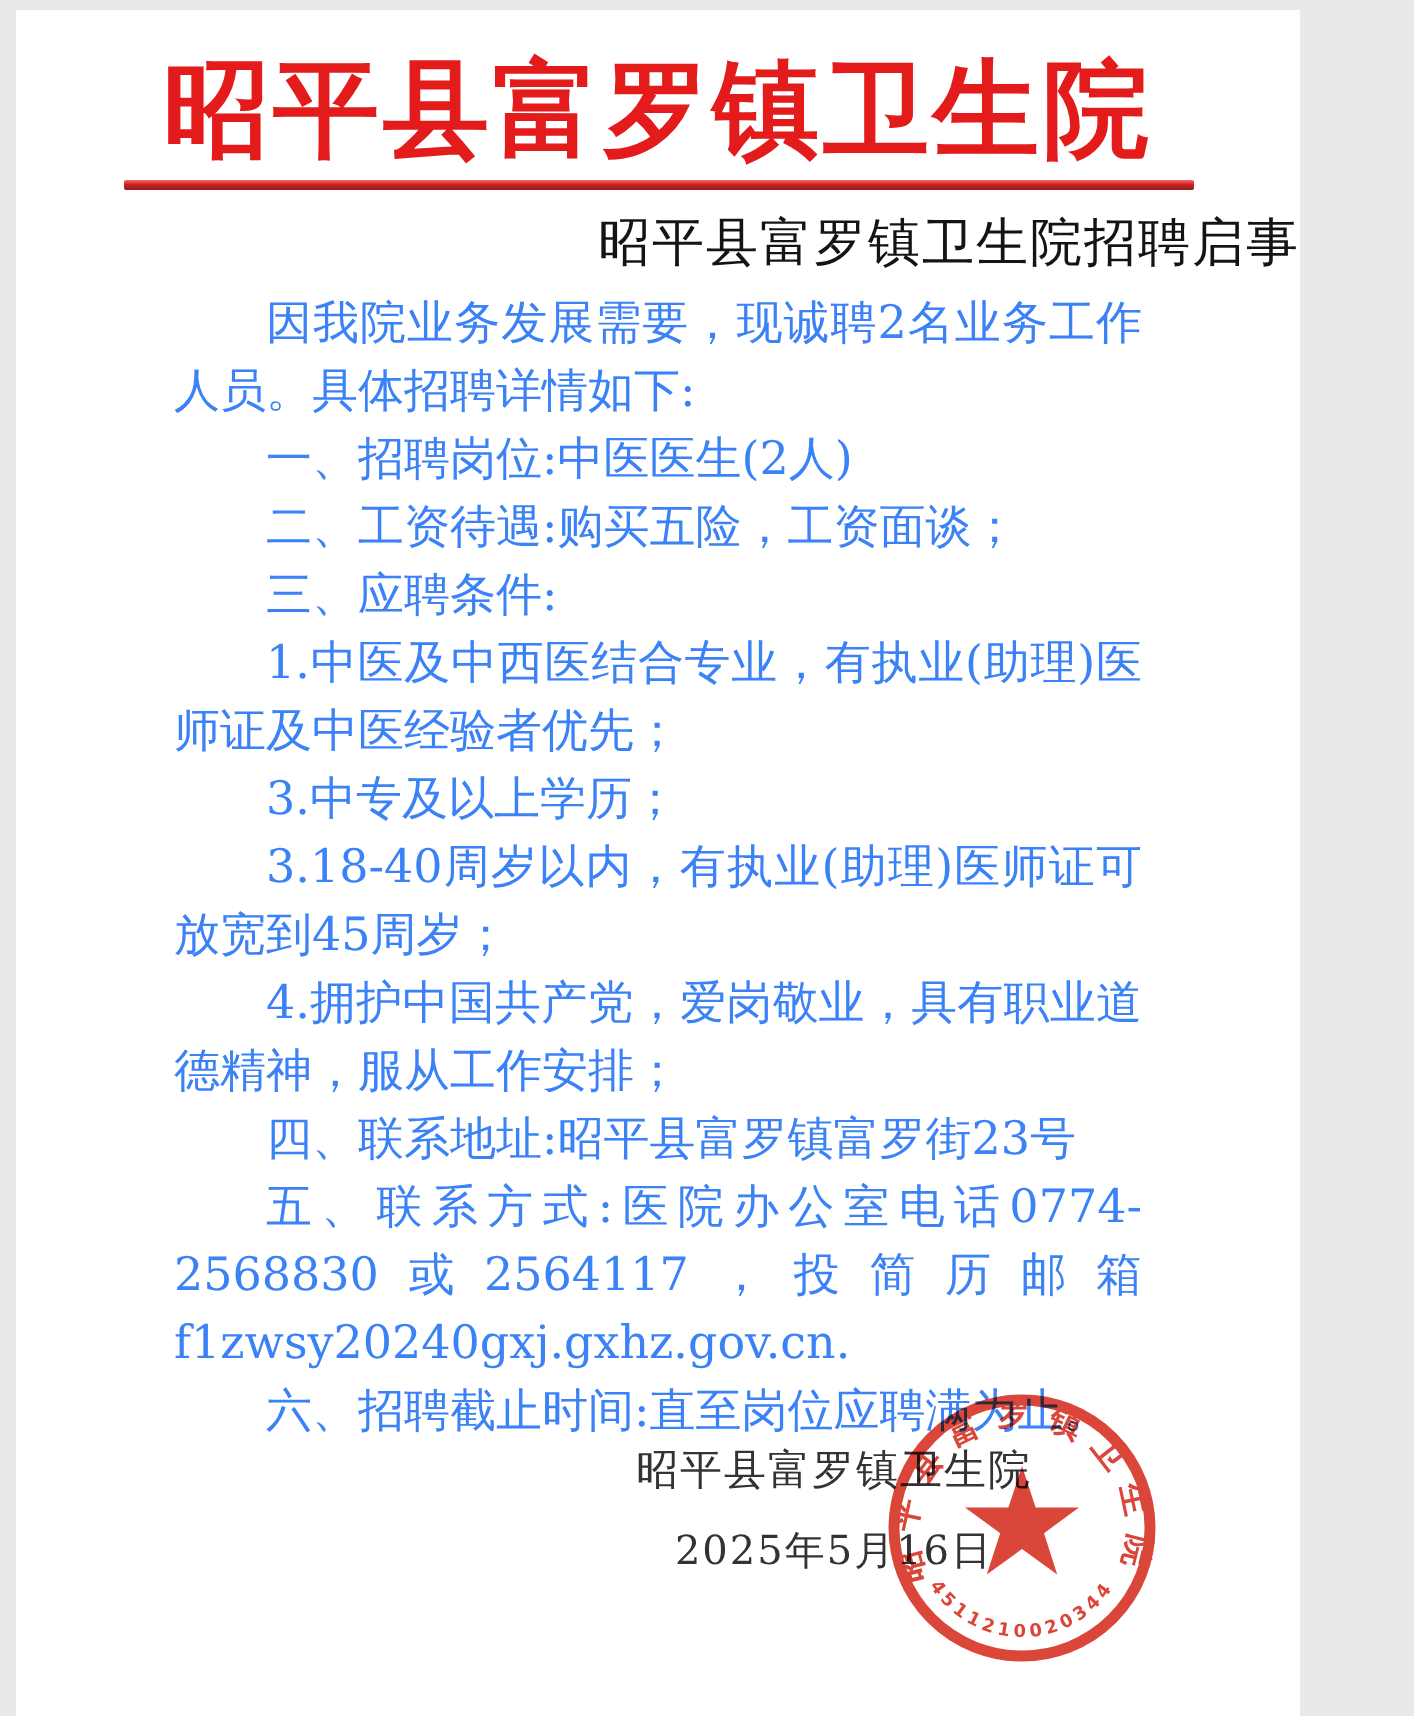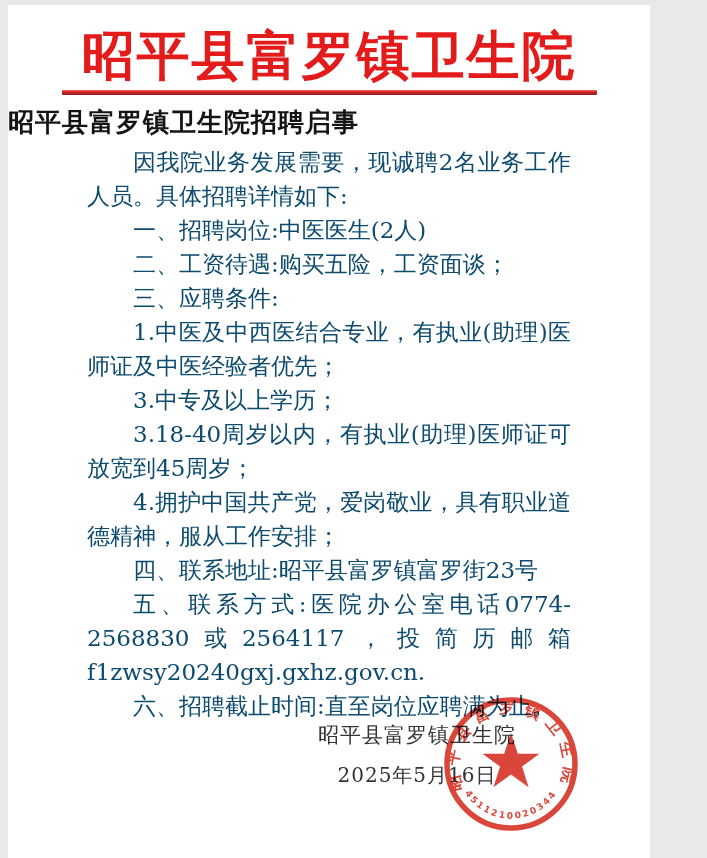--- a/index.html
+++ b/index.html
@@ -27,32 +27,32 @@
     white-space:nowrap;
   }
   .title-rule{
     width:535px;height:5px;
     margin:7px auto 0 auto;
     background:linear-gradient(180deg,#ef6a6a 0%,#cf1f1f 45%,#8e1f1f 100%);
     border-radius:1px;
   }
   .doc-title{
     margin:12px 0 0 0;
-    text-align:left;
+    text-align:right;
     font-size:26px;
     line-height:30px;
-    font-weight:bold;
+    font-weight:normal;
     color:#141414;
     letter-spacing:1px;
   }
   .body-text{
     margin:8px 79px 0 79px;
     font-size:23px;
     line-height:34px;
-    color:#0c4a6e;
+    color:#3b82f6;
     text-align:justify;
   }
   .body-text p{
     margin:0;
     text-indent:2em;
   }
   .signature{
     position:absolute;
     top:716px;
     right:134px;

